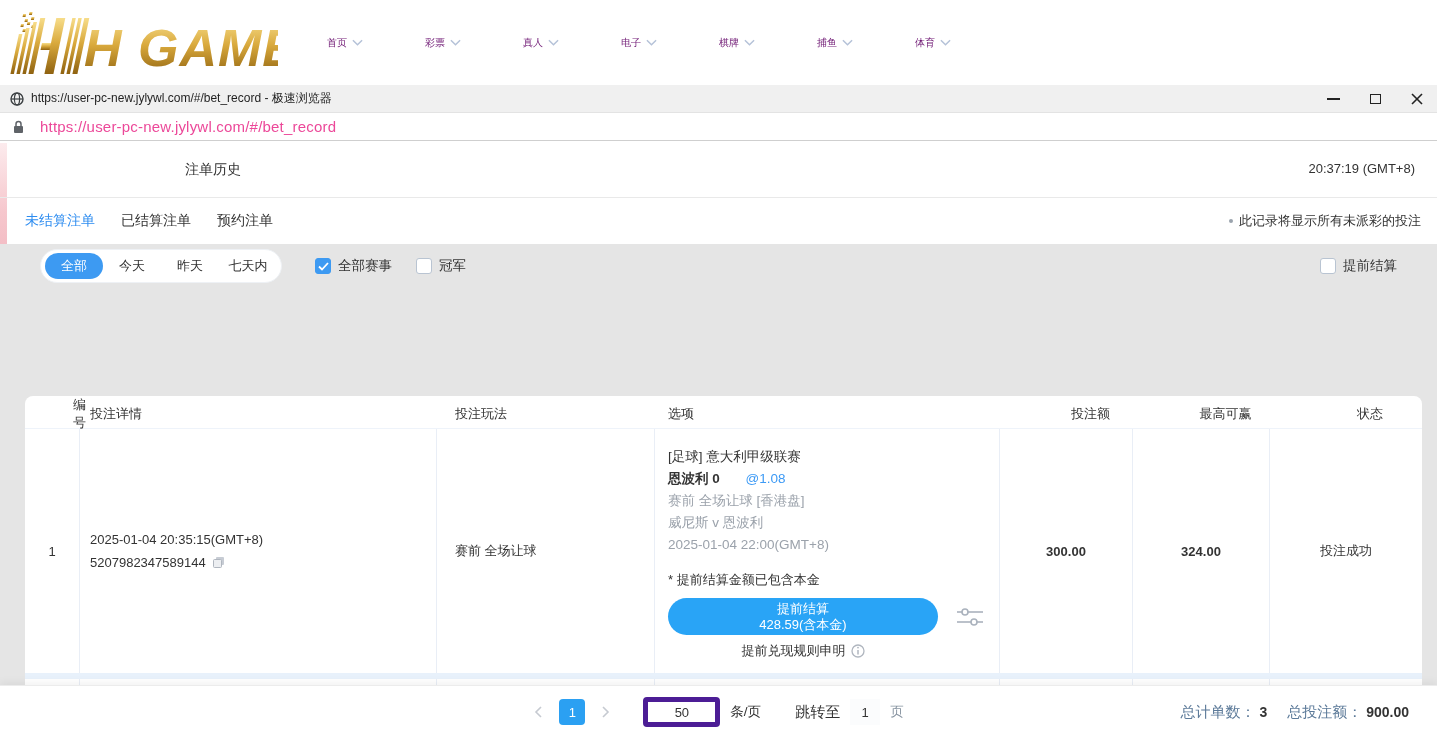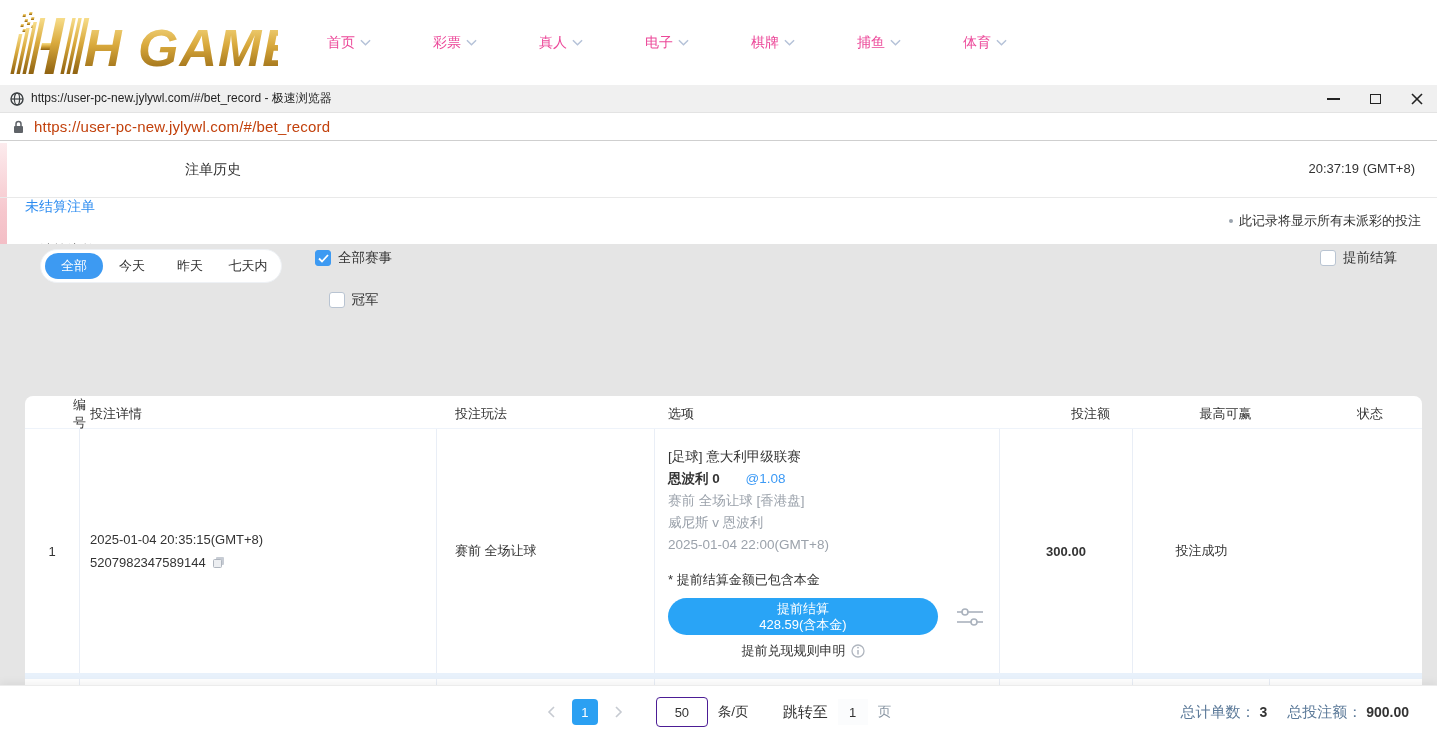--- a/index.html
+++ b/index.html
@@ -5,58 +5,58 @@
   * { margin:0; padding:0; box-sizing:border-box; }
   html,body { width:1437px; height:737px; font-family:"Liberation Sans", sans-serif; }
   .root { position:relative; width:1437px; height:737px; background:#fff; overflow:hidden; }
   .abs { position:absolute; }
 
   
   .site-header { left:0; top:0; width:1437px; height:85px; background:#fff; }
   .logo-wrap { left:8px; top:10px; width:270px; height:66px; }
   .main-nav { left:327px; top:0; height:85px; display:flex; align-items:center; gap:62px; }
   .nav-item { display:flex; align-items:center; gap:5px; cursor:pointer; }
-  .nav-label { font-size:14px; color:#ec4899; }
+  .nav-label { font-size:10px; color:#701a75; }
   .chev { width:11px; height:7px; }
 
   
   .title-bar { left:0; top:85px; width:1437px; height:28px; background:#f0f0f0; border-bottom:1px solid #e3e3e3; display:flex; align-items:center; }
   .tb-globe { margin-left:10px; width:14px; height:14px; }
   .tb-title { margin-left:7px; font-size:12px; color:#1f1f1f; }
   .win-controls { position:absolute; right:14px; top:0; height:28px; display:flex; align-items:center; gap:30px; }
   .wc-min { width:13px; height:0; border-bottom:2px solid #222; }
   .wc-max { width:11px; height:10px; border:1.5px solid #222; }
   .wc-close { width:12px; height:12px; }
 
   
   .addr-bar { left:0; top:113px; width:1437px; height:28px; background:#fff; border-bottom:1px solid #cfcfcf; display:flex; align-items:center; }
   .lock-icon { margin-left:13px; width:11px; height:14px; }
-  .addr-url { margin-left:10px; font-size:15px; color:#c2410c; letter-spacing:.2px; }
+  .addr-url { margin-left:16px; font-size:15px; color:#ec4899; letter-spacing:.2px; }
 
   
   .content { left:0; top:141px; width:1437px; height:544px; background:#fff; overflow:hidden; }
   .pink-strip { left:0; top:2px; width:7px; height:196px; background:linear-gradient(180deg,#fcebed 0%,#f6c7cd 35%,#f3bcc4 55%,#fbdfe3 85%,#fdf0f1 100%); }
   .page-title-row { left:0; top:0; width:1437px; height:56px; }
   .page-title { left:185px; top:20px; font-size:14px; color:#333; }
   .page-clock { right:22px; top:20px; font-size:13px; color:#333; }
   .title-divider { left:0; top:56px; width:1437px; height:1px; background:#e9e9e9; }
 
-  .tabs-row { left:25px; top:57px; height:46px; display:flex; align-items:center; gap:26px;flex-direction:column; }
+  .tabs-row { left:25px; top:57px; height:46px; display:flex; align-items:center; gap:26px; }
   .tab { font-size:14px; color:#333; cursor:pointer; }
   .tab.active { color:#2d8cf0; }
   .record-note { right:16px; top:57px; height:46px; display:flex; align-items:center; gap:6px; }
   .note-dot { width:4px; height:4px; border-radius:50%; background:#9aa3ad; }
   .note-text { font-size:13px; color:#333; }
 
   .blue-zone { left:0; top:103px; width:1437px; height:441px; background:#e5e5e5; }
 
   .seg-wrap { left:40px; top:5px; height:34px; background:#fff; border:1px solid #eef1f5; border-radius:17px; display:flex; align-items:center; padding:0 4px; }
   .seg-btn { min-width:58px; height:26px; border-radius:13px; display:flex; align-items:center; justify-content:center; font-size:13px; color:#333; cursor:pointer; padding:0 8px; }
   .seg-btn.active { background:#3d9af2; color:#fff; }
-  .cb-row { left:315px; top:5px; height:34px; display:flex; align-items:center; gap:24px;flex-direction:column; }
+  .cb-row { left:315px; top:5px; height:34px; display:flex; align-items:center; gap:24px; }
   .cb-item { display:flex; align-items:center; gap:7px; cursor:pointer; }
   .cb-box { width:16px; height:16px; border-radius:3px; border:1px solid #b9c4d2; background:#fff; display:flex; align-items:center; justify-content:center; }
   .cb-box.checked { background:#3d9af2; border-color:#3d9af2; }
   .cb-label { font-size:13.5px; color:#333; }
   .early-cb { left:auto; right:40px; top:5px; height:34px; display:flex; align-items:center; }
 
   
   .table-card { left:25px; top:152px; width:1397px; height:392px; background:#fff; border-radius:8px 8px 0 0; overflow:hidden; }
   .thead { display:grid; grid-template-columns:55px 357px 218px 345px 133px 137px 152px; height:33px; align-items:center; border-bottom:1px solid #eef3fa; }
   .th { font-size:13px; color:#333;padding-left:48px; }
@@ -90,21 +90,21 @@
   .slider-icon { margin-left:18px; width:28px; height:22px; cursor:pointer; }
   .rule-line { width:270px; margin-top:7px; display:flex; align-items:center; justify-content:center; gap:5px; cursor:pointer; }
   .rule-text { font-size:13px; color:#333; }
   .info-icon { width:14px; height:14px; }
 
   
   .footer { left:0; top:685px; width:1437px; height:52px; background:#fff; border-top:1px solid #ececec; box-shadow:0 -3px 8px rgba(0,0,0,.05); }
   .pager { left:0; top:0; width:100%; height:52px; display:flex; align-items:center; justify-content:center; gap:10px; }
   .pg-chev { width:12px; height:12px; cursor:pointer; }
   .pg-num { width:26px; height:26px; border-radius:4px; background:#2ba0f2; color:#fff; font-size:13px; display:flex; align-items:center; justify-content:center; cursor:pointer; margin:0 4px; }
-  .pg-size-input { width:52px; height:30px; border:1px solid #4c1d95; border-radius:4px; text-align:center; font-size:13px; color:#333; margin-left:22px; font-family:inherit; }
+  .pg-size-input { width:77px; height:30px; border:5px solid #4c1d95; border-radius:4px; text-align:center; font-size:13px; color:#333; margin-left:22px; font-family:inherit; }
   .pg-lbl { font-size:13.5px; color:#333; }
   .pg-jump-lbl { font-size:15px; color:#333; margin-left:24px; }
   .pg-jump-input { width:30px; height:26px; border:none; background:#fbfcfd; text-align:center; font-size:13px; color:#333; font-family:inherit; }
   .pg-unit { font-size:13.5px; color:#8a96a3; }
   .summary { right:28px; top:0; height:52px; display:flex; align-items:center; gap:20px; }
   .sum-pair { display:flex; align-items:center; gap:4px; }
   .sum-lbl { font-size:15px; color:#5c7a99; }
   .sum-val { font-size:14px; color:#333; font-weight:700; }
 </style>
 </head>
@@ -317,20 +317,21 @@
             <div class="rule-line">
               <span class="rule-text">提前兑现规则申明</span>
               <svg class="info-icon" viewBox="0 0 14 14">
                 <circle cx="7" cy="7" r="6" fill="none" stroke="#b0b6bf" stroke-width="1.3"></circle>
                 <line x1="7" y1="6" x2="7" y2="10.5" stroke="#b0b6bf" stroke-width="1.5"></line>
                 <circle cx="7" cy="3.6" r=".9" fill="#b0b6bf"></circle>
               </svg>
             </div>
           </div>
           <div class="td center num-val">300.00</div>
+          <div class="td center num-val">324.00</div>
           <div class="td center">投注成功</div>
         </div>
 
         <div class="row-divider"></div>
 
         <div class="trow trow2">
           <div class="td"></div>
           <div class="td"></div>
           <div class="td"></div>
           <div class="td opt-cell">

